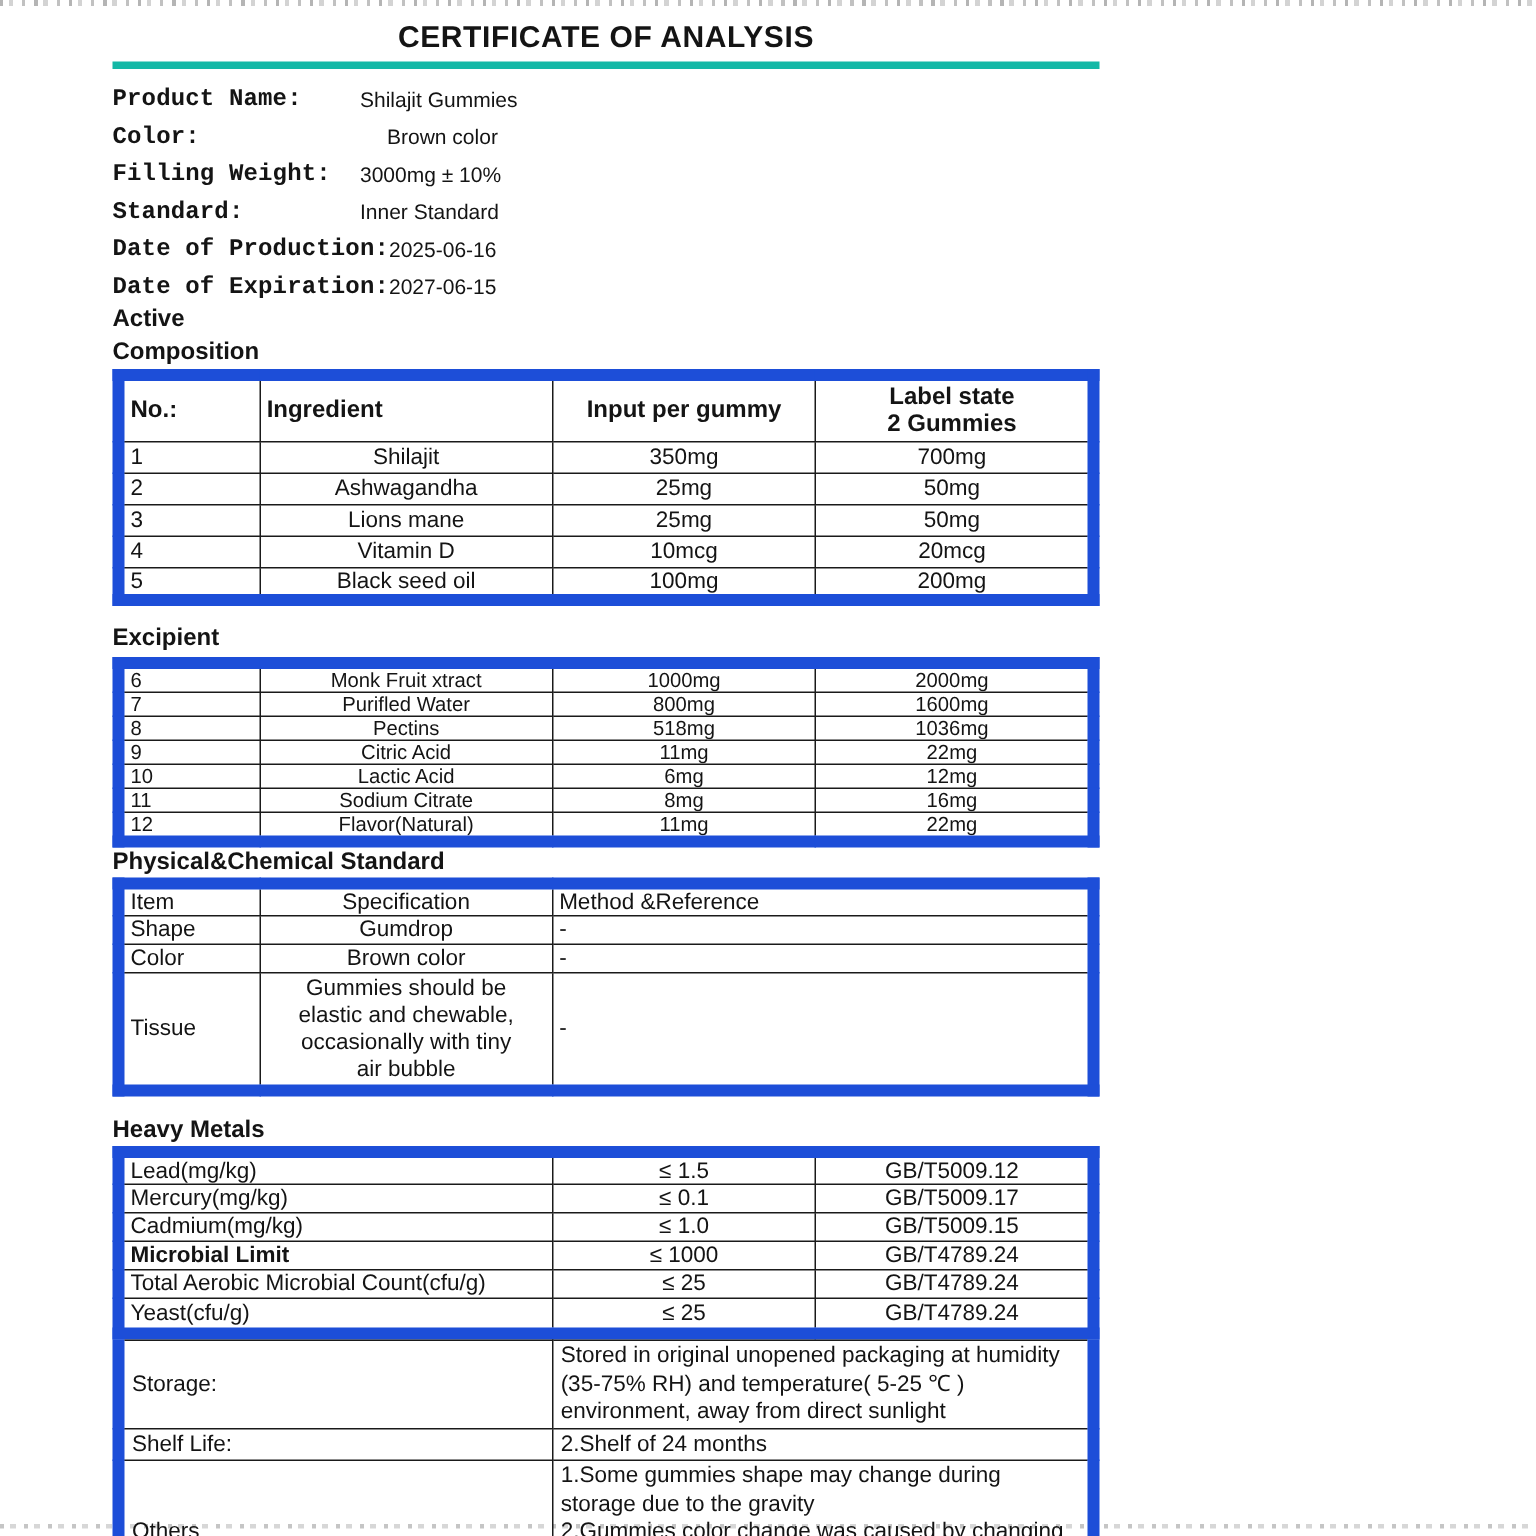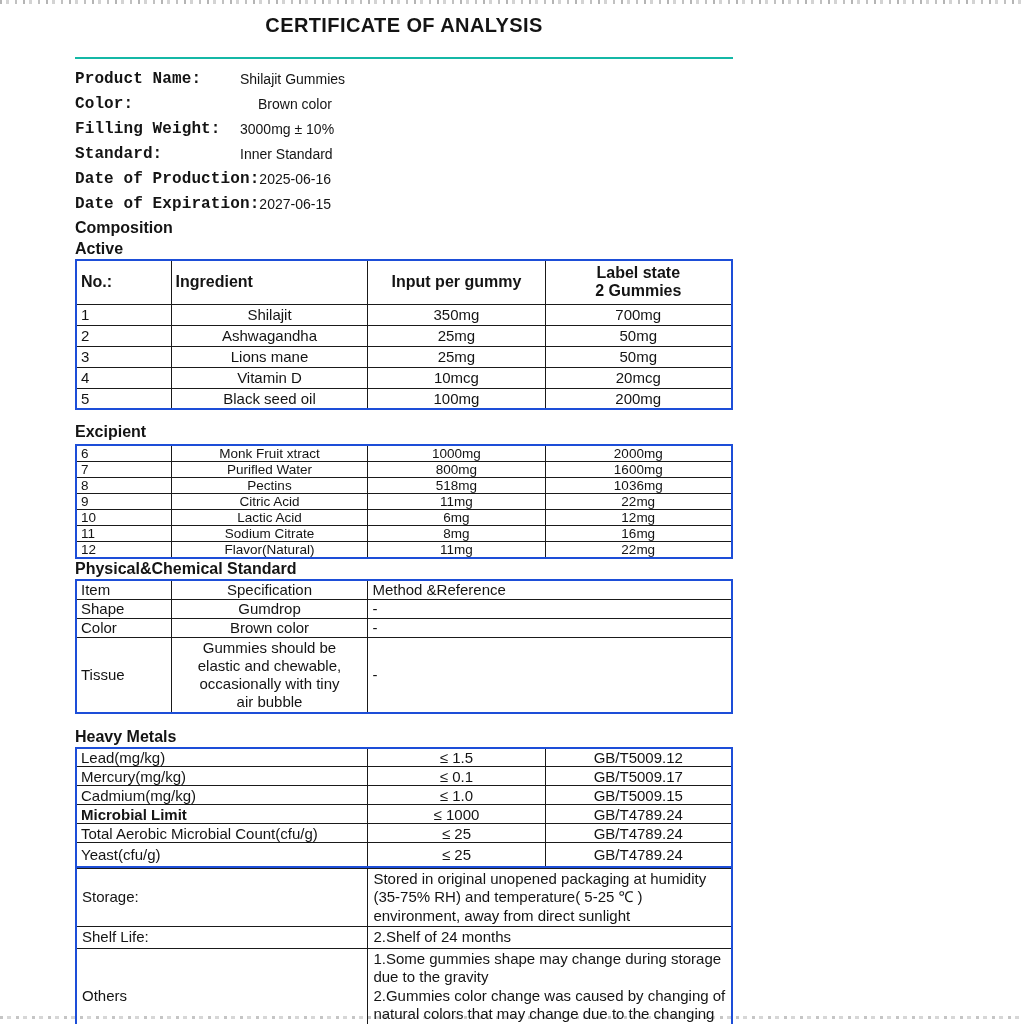--- a/index.html
+++ b/index.html
@@ -18,33 +18,33 @@
   }
   .noise-bottom { bottom:5px; height:3px;
     background: repeating-linear-gradient(90deg,
       rgba(110,110,110,.4) 0 3px, rgba(255,255,255,0) 3px 7px,
       rgba(140,140,140,.35) 7px 11px, rgba(255,255,255,0) 11px 16px);
   }
   .content { position:absolute; left:75px; top:14px; width:658px; }
 
   .title {
     text-align:center; font-size:20px; font-weight:bold; letter-spacing:.4px;
-    padding-bottom:20px; border-bottom:2px solid #14b8a6; margin-bottom:7px;
+    padding-bottom:4px; border-bottom:5px solid #14b8a6; margin-bottom:7px;
   }
 
   .field { display:flex; align-items:center; height:25px; }
   .field .lbl { font-weight:bold; font-size:16px; letter-spacing:.1px;font-family:Liberation Mono, monospace; }
   .field.wide .lbl { width:165px; flex:0 0 165px; }
   .field .val { font-size:14px; }
 
   .seclabel { font-weight:bold; font-size:16px; height:23px; display:flex; align-items:center; }
   .seclabel.tight { height:20px; }
 
   table { width:100%; border-collapse:collapse; table-layout:fixed;
-          border:2px solid #1d4ed8; }
+          border:8px solid #1d4ed8; }
   td, th { border:1px solid #1a1a1a; padding:0 4px; font-size:15px;
            font-weight:normal; text-align:center; vertical-align:middle;
            overflow:hidden; }
   .al { text-align:left; }
   .b  { font-weight:bold;margin-top:20px; }
 
   .tbl-active th { font-size:16px; font-weight:bold; height:44px; }
   .tbl-active td { height:21px; }
 
   .tbl-excipient { margin-top:2px; }
@@ -91,22 +91,22 @@
   </div>
   <div class="field">
     <span class="lbl">Date of Production:</span>
     <span class="val">2025-06-16</span>
   </div>
   <div class="field">
     <span class="lbl">Date of Expiration:</span>
     <span class="val">2027-06-15</span>
   </div>
 
+  <div class="seclabel tight">Active</div>
   <div class="seclabel">Composition</div>
-  <div class="seclabel tight">Active</div>
 
   <table class="tbl-active">
     <colgroup>
         <col style="width:14.5%">
         <col style="width:30%">
         <col style="width:27%">
         <col style="width:28.5%">
       </colgroup>
     <tbody>
         <tr>

